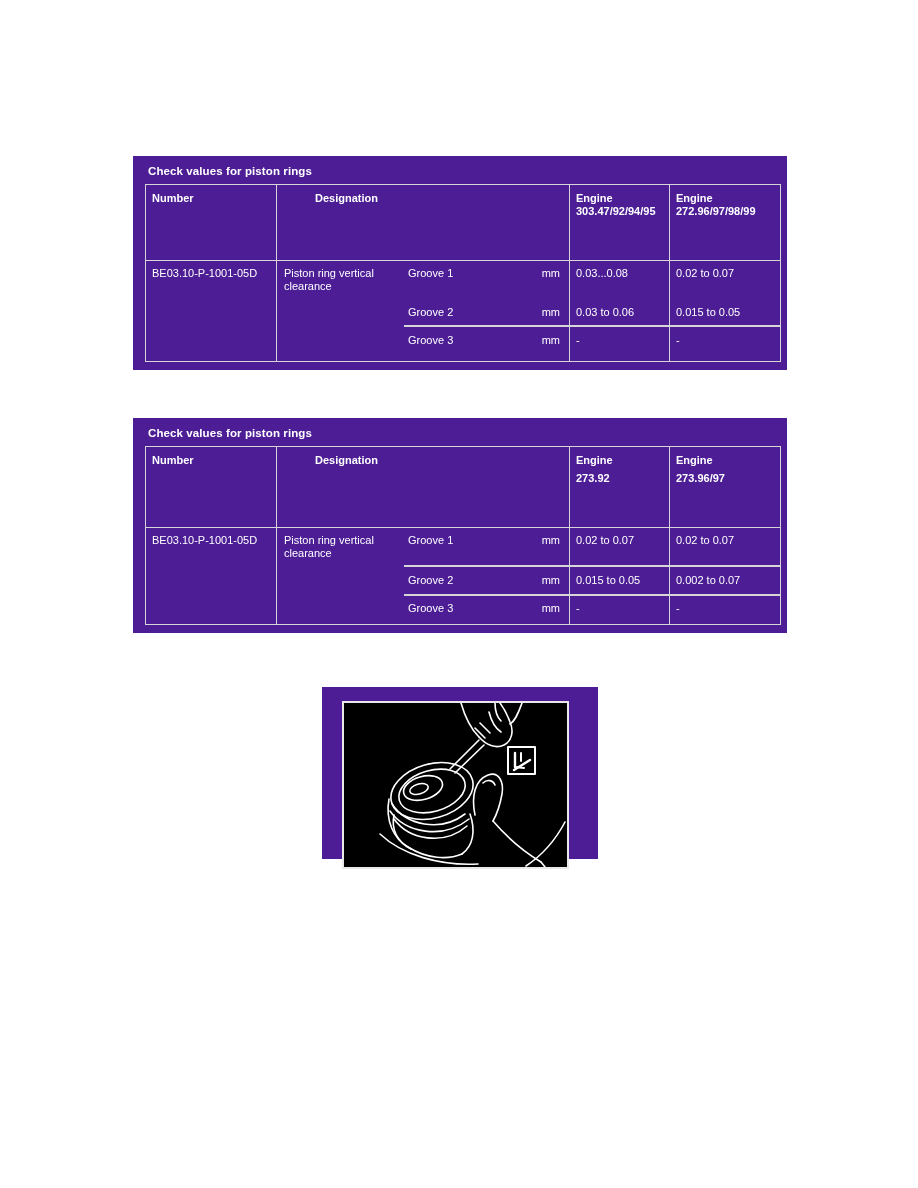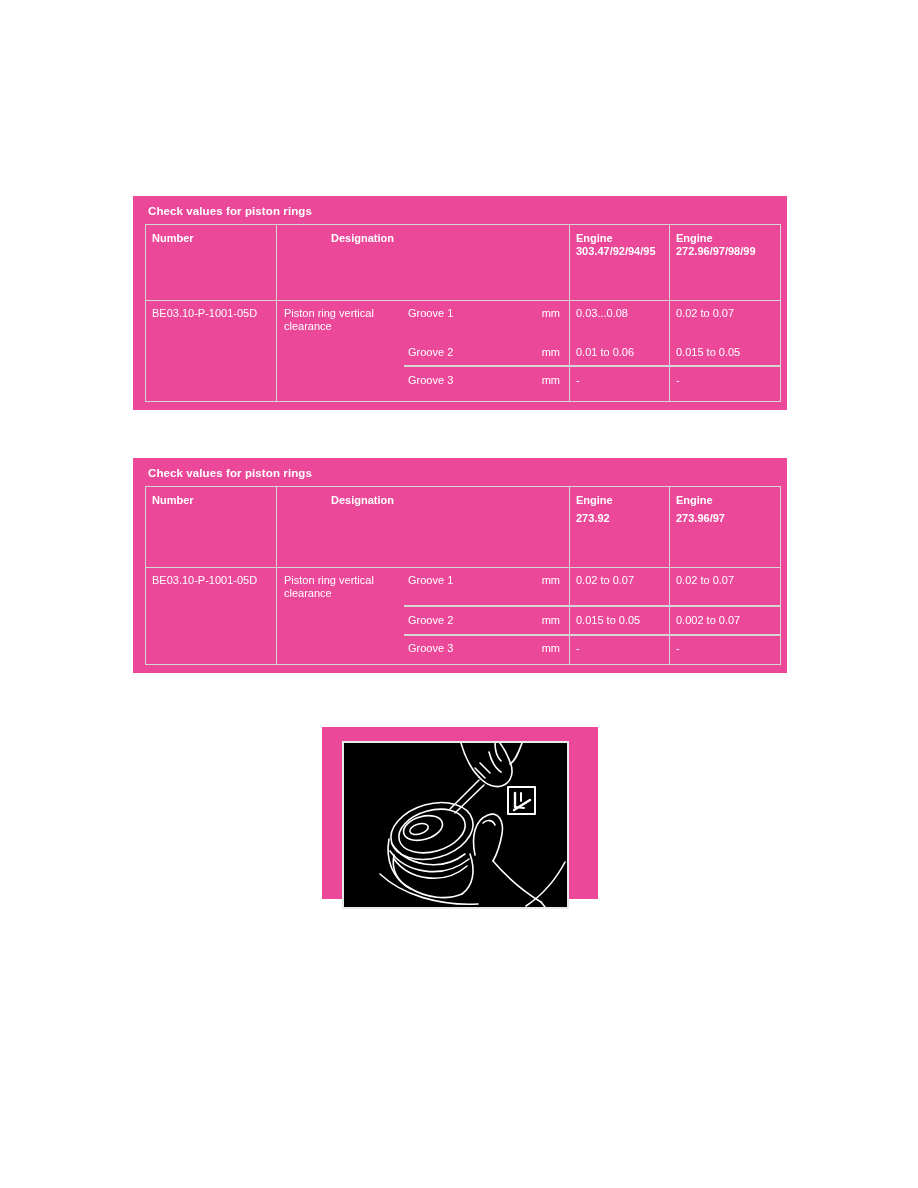--- a/index.html
+++ b/index.html
@@ -1,20 +1,20 @@
 <!DOCTYPE html>
 <html><head>
 <meta charset="utf-8">
 <style>
   html,body{margin:0;padding:0;}
   body{
     width:918px;height:1188px;background:#ffffff;position:relative;overflow:hidden;
     font-family:"Liberation Sans", sans-serif;
   }
-  .panel{position:absolute;background:#ec4899;color:#fff;margin-top:40px;}
+  .panel{position:absolute;background:#4c1d95;color:#fff;}
   
   #tbl0{left:133px;top:156px;width:654px;height:214px;}
   #tbl1{left:133px;top:418px;width:654px;height:215px;}
   .tbl-title{position:absolute;left:15px;top:9px;font-size:11.5px;font-weight:bold;letter-spacing:.1px;}
   .inner{
     position:absolute;left:12px;top:28px;width:636px;box-sizing:border-box;
     border:1.5px solid #d6d6d6;
   }
   #tbl0 .inner{height:178px;}
   #tbl1 .inner{height:179px;}
@@ -24,21 +24,21 @@
   .header-line{left:0;right:0;}
   #tbl0 .header-line{top:74.5px;}
   #tbl1 .header-line{top:79.5px;}
   .groove-line{left:258px;right:0;}
   #tbl0 .gl-a{top:140px;}
   #tbl1 .gl-a{top:118px;}
   #tbl1 .gl-b{top:147px;}
   .cell{position:absolute;font-size:11px;line-height:13px;white-space:nowrap;}
   .hdr{font-weight:bold;}
   .hdr-number{left:6px;top:7px;}
-  .hdr-desig{left:138px;top:7px;padding-left:47px;}
+  .hdr-desig{left:122px;top:7px;padding-left:47px;}
   .hdr-engine-a{left:430px;top:7px;}
   .hdr-engine-b{left:530px;top:7px;}
   #tbl1 .hdr-engine-a .models,#tbl1 .hdr-engine-b .models{margin-top:5px;}
   .number-val,.desig-val{white-space:normal;}
   #tbl0 .number-val,#tbl0 .desig-val{top:82px;}
   #tbl1 .number-val,#tbl1 .desig-val{top:87px;}
   .number-val{left:6px;width:120px;}
   .desig-val{left:138px;width:118px;}
   .groove-row{left:262px;width:152px;display:flex;justify-content:space-between;gap:32px;}
   .val-a{left:430px;}
@@ -84,21 +84,21 @@
       <span>Groove 1</span>
       <span>mm</span>
     </div>
     <div class="cell val-a r1">0.03...0.08</div>
     <div class="cell val-b r1">0.02 to 0.07</div>
 
     <div class="cell groove-row r2">
       <span>Groove 2</span>
       <span>mm</span>
     </div>
-    <div class="cell val-a r2">0.01 to 0.06</div>
+    <div class="cell val-a r2">0.03 to 0.06</div>
     <div class="cell val-b r2">0.015 to 0.05</div>
 
     <div class="cell groove-row r3">
       <span>Groove 3</span>
       <span>mm</span>
     </div>
     <div class="cell val-a r3">-</div>
     <div class="cell val-b r3">-</div>
   </div>
 </section>

